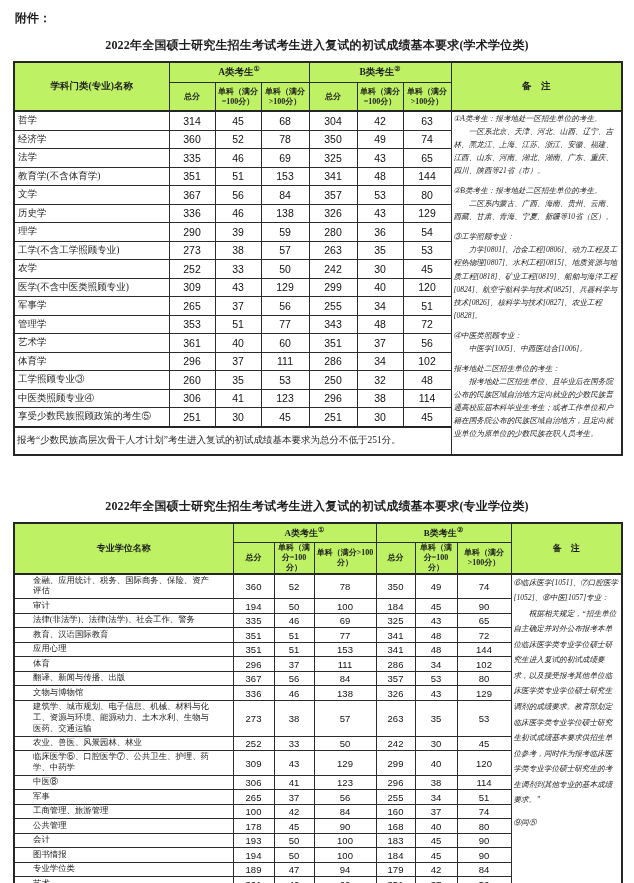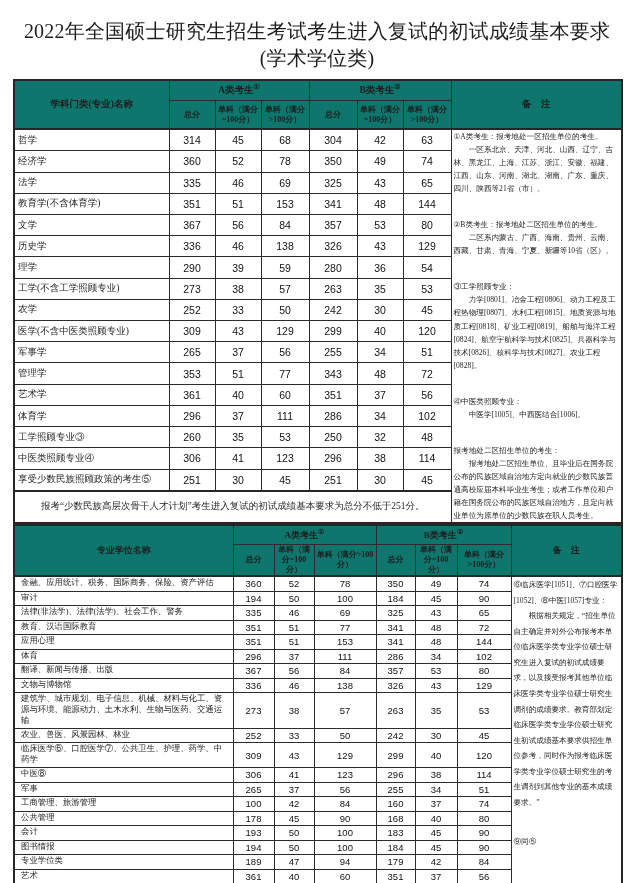--- a/index.html
+++ b/index.html
@@ -4,66 +4,67 @@
 <style>
   html,body{margin:0;padding:0;}
   body{
     width:634px;height:883px;overflow:hidden;
     background:#ffffff;color:#1d1d1d;
     font-family:"Liberation Serif", serif;
   }
   .page{padding:8px 13px 0 13px;}
   .attachment{font-size:12px;font-weight:bold;margin:2px 0 6px 2px;}
   .doc-title{
-    font-size:20px;font-weight:normal;text-align:center;
+    font-size:12px;font-weight:bold;text-align:center;
     margin:10px 0 7px 0;letter-spacing:0.2px;
   }
   .doc-title.second{margin-top:42px;}
   table.score{
     border-collapse:collapse;table-layout:fixed;width:608px;
     border:2px solid #262626;
   }
   table.score th, table.score td{
     border:1px solid #2c2c2c;
     padding:0 2px;
     overflow:hidden;
   }
-  thead th{font-weight:bold;background:#0f766e;}
+  thead th{font-weight:bold;background:#bef264;}
   .t1 thead .grp-row th{height:19px;font-size:9.5px;}
   .t1 thead .sub-row th{height:27px;font-size:8px;line-height:1.25;}
   .t2 thead .grp-row th{height:18px;font-size:9px;}
   .t2 thead .sub-row th{height:26px;font-size:8px;line-height:1.25;}
   thead th sup{font-size:7px;vertical-align:super;}
   thead{border-bottom:2px solid #262626;}
   th.bl, td.bl{border-left-width:2px;border-left-color:#262626;}
   .t1 td.name{font-size:9.5px;padding:0 3px;height:17.5px;}
   .t1 td.num{font-size:10.5px;}
-  .t2 td.name{font-size:8.4px;line-height:1.3;padding:1px 6px;height:11.5px;}
+  .t2 td.name{font-size:8.4px;line-height:1.3;padding:1px 18px;height:11.5px;}
   .t2 td.num{font-size:9.5px;}
   td.num{
     font-family:"Liberation Sans", sans-serif;
     text-align:center;color:#111;
   }
   td.remark{
     vertical-align:top;text-align:left;
     padding:5px 4px 4px 5px;
   }
   .t1 td.remark{font-size:7.6px;line-height:1.72;}
   .t2 td.remark{font-size:7.6px;line-height:2.05;}
-  .rp{margin:0;}
+  .rp{margin:0;font-style:italic;}
   .rp.ind{text-indent:2em;}
-  .rp.gap{margin-top:23px;}
-  tr.foot td{border-top-width:2px;border-top-color:#262626;text-align:center;}
+  .rp.gap{margin-top:7px;}
+  tr.foot td{border-top-width:2px;border-top-color:#262626;}
   td.footnote{font-size:9.5px;height:26px;padding:2px 4px;vertical-align:middle;}
 </style>
 </head>
 <body>
 
 <div class="page">
 
+  <div class="attachment">附件：</div>
 
   <div class="doc-title">2022年全国硕士研究生招生考试考生进入复试的初试成绩基本要求(学术学位类)</div>
 
   <table class="score t1">
     <colgroup>
       <col style="width:155px">
         <col style="width:46px">
         <col style="width:46px">
         <col style="width:48px">
       <col style="width:48px">
@@ -252,20 +253,21 @@
           <td class="num bl">251</td>
           <td class="num">30</td>
           <td class="num">45</td>
         </tr>
         <tr class="foot">
           <td class="footnote" colspan="7">报考“少数民族高层次骨干人才计划”考生进入复试的初试成绩基本要求为总分不低于251分。</td>
         </tr>
       </tbody>
   </table>
 
+  <div class="doc-title second">2022年全国硕士研究生招生考试考生进入复试的初试成绩基本要求(专业学位类)</div>
 
   <table class="score t2">
     <colgroup>
       <col style="width:219px">
         <col style="width:41px">
         <col style="width:40px">
         <col style="width:62px">
       <col style="width:39px">
         <col style="width:42px">
         <col style="width:54px">

